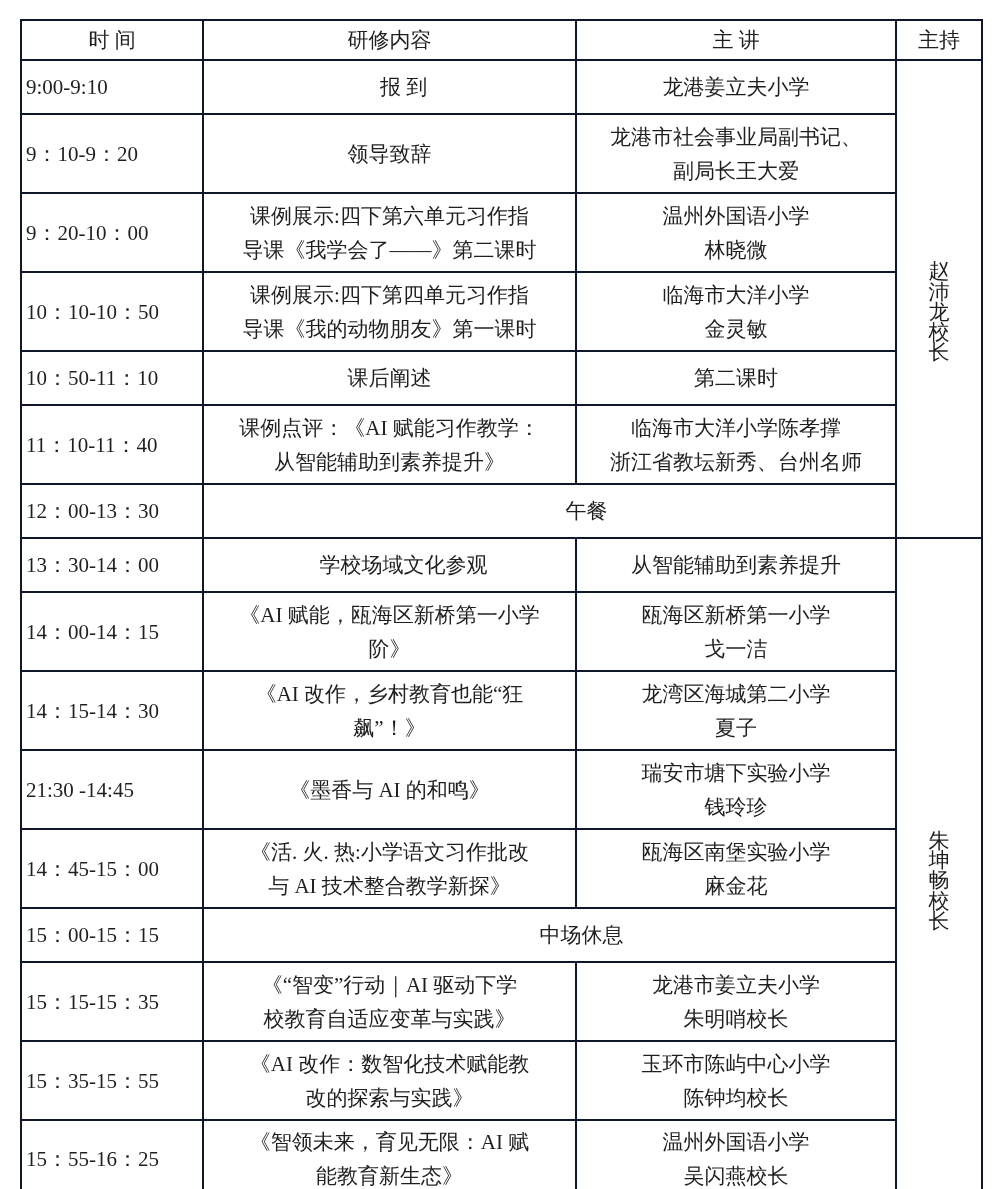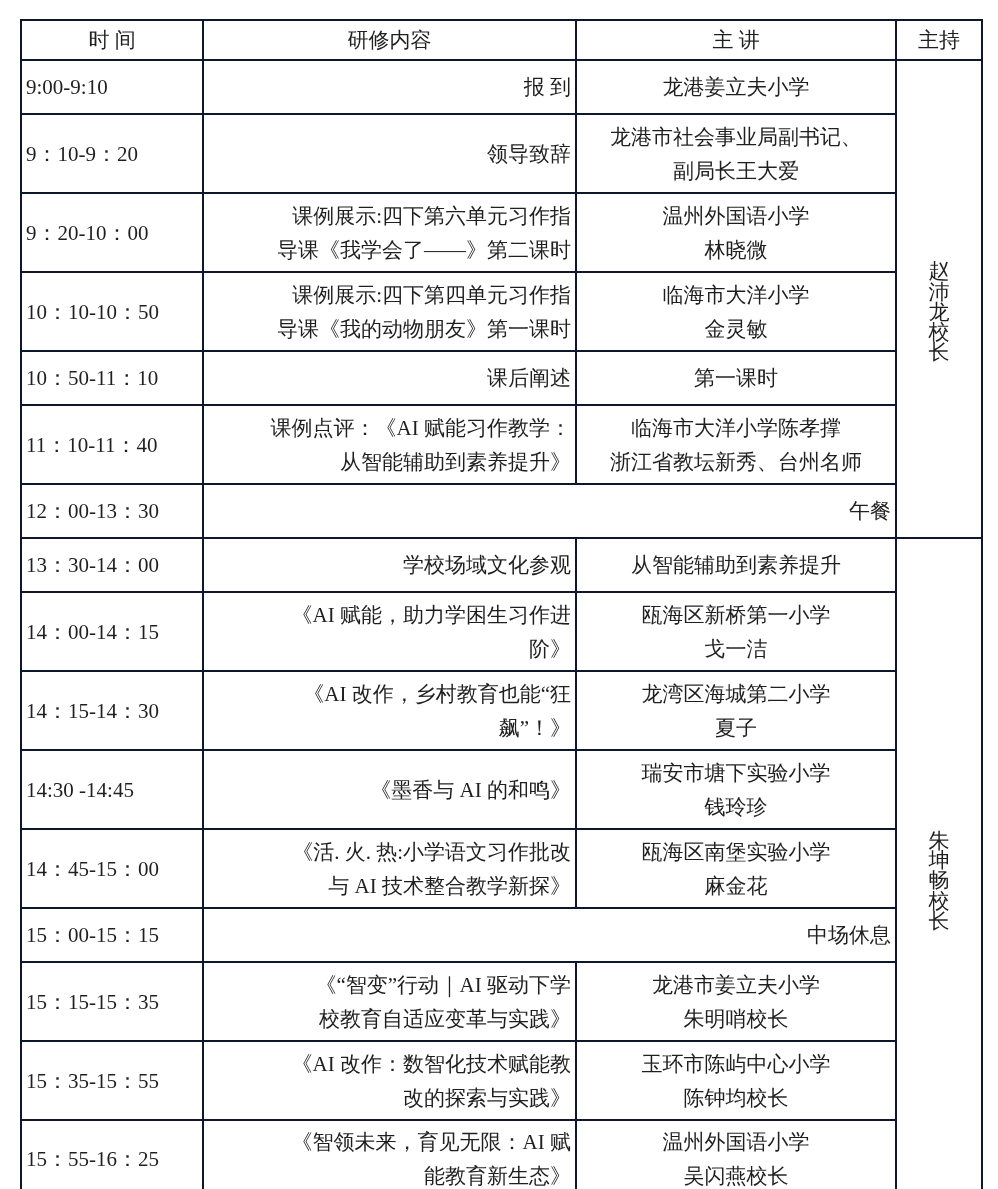--- a/index.html
+++ b/index.html
@@ -43,21 +43,21 @@
   tr.h2   { height: 79px; }
 
   th.head { text-align: center; }
 
   td.time {
     text-align: left;
     padding-left: 6px;
     white-space: nowrap;
   }
   td.content {
-    text-align: right;
+    text-align: center;
     padding-left: 7px;
     white-space: pre-line;
     font-family: Liberation Serif, serif;
   }
   td.content.ind  { padding-left: 32px; }
   td.content.ind-lunch { padding-left: 78px; }
   td.content.ind-break { padding-left: 68px; }
 
   td.speaker {
     text-align: center;
@@ -125,21 +125,21 @@
       <td class="time">10：10-10：50</td>
       <td class="content">课例展示:四下第四单元习作指
 导课《我的动物朋友》第一课时</td>
       <td class="speaker">临海市大洋小学
 金灵敏</td>
     </tr>
 
     <tr class="h1">
       <td class="time">10：50-11：10</td>
       <td class="content">课后阐述</td>
-      <td class="speaker">第一课时</td>
+      <td class="speaker">第二课时</td>
     </tr>
 
     <tr class="h2">
       <td class="time">11：10-11：40</td>
       <td class="content">课例点评：《AI 赋能习作教学：
 从智能辅助到素养提升》</td>
       <td class="speaker">临海市大洋小学陈孝撑
 浙江省教坛新秀、台州名师</td>
     </tr>
 
@@ -152,36 +152,36 @@
       <td class="time">13：30-14：00</td>
       <td class="content ind">学校场域文化参观</td>
       <td class="speaker">从智能辅助到素养提升</td>
       <td class="host" rowspan="9">
         <span class="vtext">朱坤畅校长</span>
       </td>
     </tr>
 
     <tr class="h2">
       <td class="time">14：00-14：15</td>
-      <td class="content">《AI 赋能，助力学困生习作进
+      <td class="content">《AI 赋能，瓯海区新桥第一小学
 阶》</td>
       <td class="speaker">瓯海区新桥第一小学
 戈一洁</td>
     </tr>
 
     <tr class="h2">
       <td class="time">14：15-14：30</td>
       <td class="content">《AI 改作，乡村教育也能“狂
 飙”！》</td>
       <td class="speaker">龙湾区海城第二小学
 夏子</td>
     </tr>
 
     <tr class="h2">
-      <td class="time">14:30 -14:45</td>
+      <td class="time">21:30 -14:45</td>
       <td class="content">《墨香与 AI 的和鸣》</td>
       <td class="speaker">瑞安市塘下实验小学
 钱玲珍</td>
     </tr>
 
     <tr class="h2">
       <td class="time">14：45-15：00</td>
       <td class="content">《活. 火. 热:小学语文习作批改
 与 AI 技术整合教学新探》</td>
       <td class="speaker">瓯海区南堡实验小学

